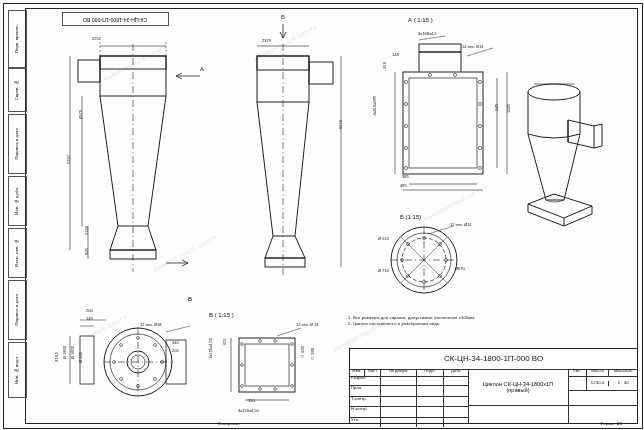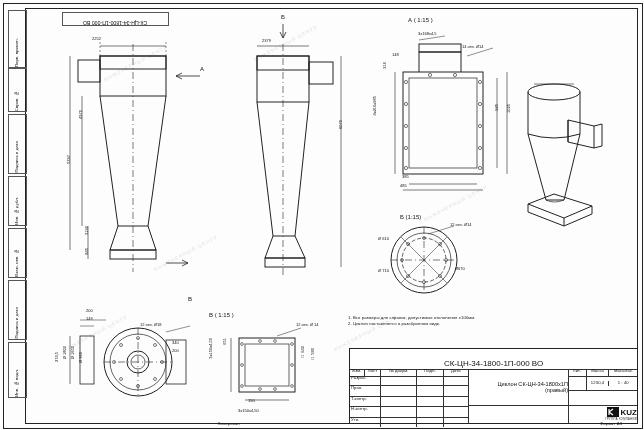--- a/index.html
+++ b/index.html
@@ -5,21 +5,21 @@
   html,body{margin:0;padding:0;background:#fff;}
   body{width:644px;height:430px;font-family:"Liberation Sans",sans-serif;color:#111;overflow:hidden;}
   #sheet{position:relative;width:644px;height:430px;background:#fdfdfd;}
   .abs{position:absolute;}
   .bd{border:1px solid #222;}
   .thin{border:1px solid #555;}
   .lbl{font-size:4.2px;line-height:1.05;letter-spacing:0.1px;}
   .lbl6{font-size:5.2px;line-height:1.1;}
   .lbl7{font-size:6px;line-height:1.1;}
   .vert{writing-mode:vertical-rl;transform:rotate(180deg);}
-  .ctr{display:flex;align-items:flex-end;justify-content:center;text-align:center;}
+  .ctr{display:flex;align-items:center;justify-content:center;text-align:center;}
   .dim{font-size:4px;color:#111;}
   .wm{position:absolute;font-size:5px;color:#e2e2e2;transform:rotate(-28deg);letter-spacing:1px;pointer-events:none;}
   svg{display:block;}
 </style>
 </head>
 <body>
 
 <div id="sheet">
 
   <div class="abs bd" style="left:3px;top:3px;width:638px;height:424px;"></div>
@@ -358,30 +358,20 @@
       <div style="height:13px;border-bottom:1px solid #333;display:flex;align-items:center;">
         <span class="lbl" style="width:18px;border-right:1px solid #333;height:100%;"></span>
         <span class="lbl" style="width:22px;border-right:1px solid #333;text-align:center;">1230,4</span>
         <span class="lbl" style="width:28px;text-align:center;">1 : 40</span>
       </div>
       <div style="height:15px;display:flex;align-items:center;justify-content:center;">
         <span class="lbl"></span>
       </div>
     </div>
 
-    <div class="abs ctr" style="left:218px;top:56px;width:69px;height:18px;flex-direction:column;gap:1px;">
-      <div style="display:flex;align-items:center;gap:2px;">
-        <svg width="12" height="10" viewBox="0 0 12 10">
-          <rect x="0" y="0" width="12" height="10" fill="#111"></rect>
-          <path d="M2 2 L2 8 M2 5 L6 2 M2 5 L6 8" stroke="#fff" stroke-width="1.2" fill="none"></path>
-        </svg>
-        <span style="font-size:8px;font-weight:bold;">KUZ</span>
-      </div>
-      <span style="font-size:2.6px;letter-spacing:0.4px;">ГРУППА КОМПАНИЙ</span>
-    </div>
 
     <div class="abs" style="left:118px;top:56px;width:100px;height:18px;border-right:1px solid #333;"></div>
   </div>
 
   <div class="abs lbl" style="left:218px;top:422px;">Копировал</div>
   <div class="abs lbl" style="left:600px;top:422px;">Формат А3</div>
 
 </div>
 
 </body></html>

